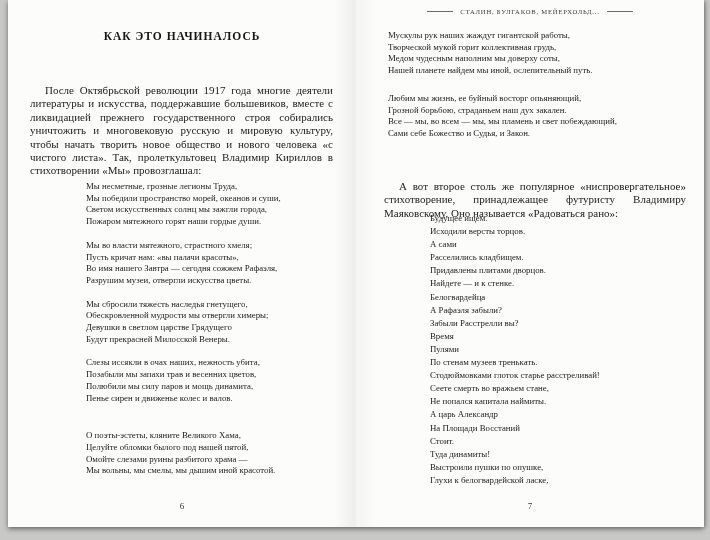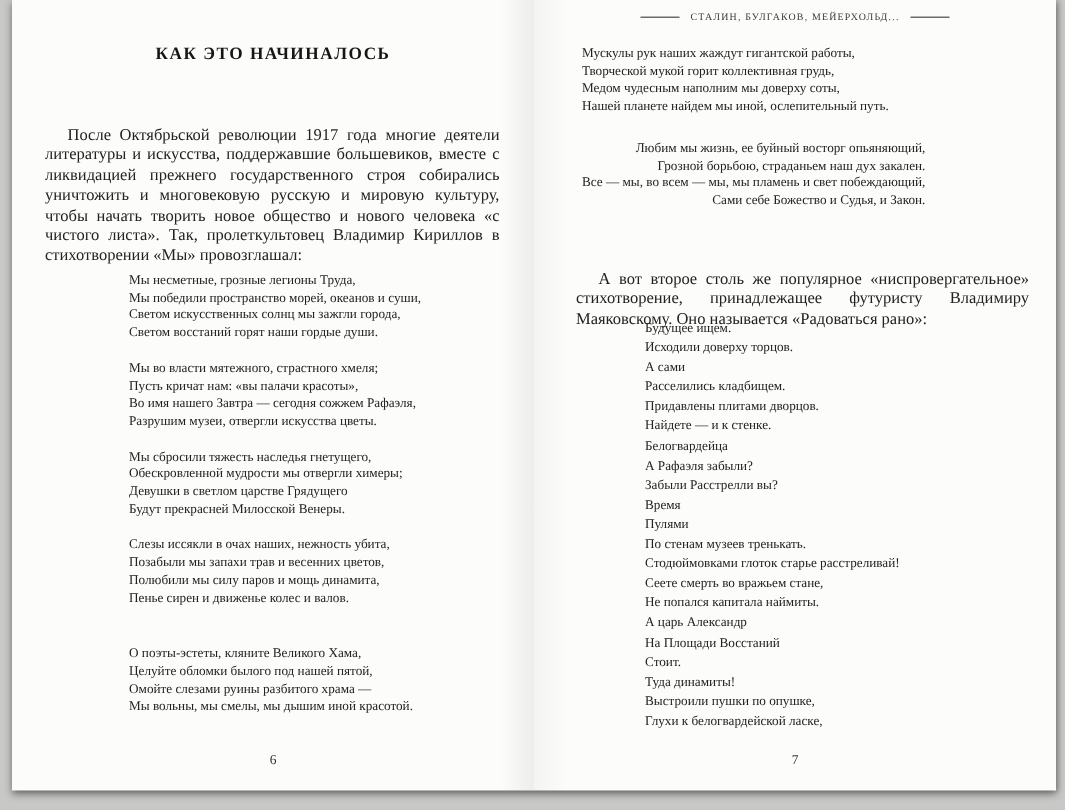--- a/index.html
+++ b/index.html
@@ -35,21 +35,21 @@
     text-align:justify; text-indent:15px; color:#222;
   }
   .intro-left{ top:84px; left:22px; width:303px; }
   .intro-right{ top:156px; left:28px; width:302px;margin-top:24px; }
 
   .poem{ font-size:8.8px; line-height:11.7px; color:#222; }
   .poem .stanza + .stanza{ margin-top:12px; }
   .poem-left{ position:absolute; top:181px; left:78px; }
   .poem-left .stanza:nth-child(5){ margin-top:26px; }
   .poem-right-top{ position:absolute; top:30px; left:32px; }
-  .poem-right-top .stanza + .stanza{ margin-top:16px;text-align:right; }
+  .poem-right-top .stanza + .stanza{ margin-top:16px; }
   .poem-mayakovsky{ position:absolute; top:212px; left:74px; line-height:13.1px; }
 
   .running-head{
     position:absolute; top:8px; left:0; width:100%;
     display:flex; align-items:center; justify-content:center; gap:7px;
     font-size:6.6px; letter-spacing:0.8px; color:#3a3a3a; white-space:nowrap;
   }
   .head-rule{ display:inline-block; width:26px; height:1px; background:#6b6b6b; }
 
   .pagenum{
@@ -64,21 +64,21 @@
   <div class="spread">
 
     <section class="page left-page">
       <h1 class="chapter-title">КАК ЭТО НАЧИНАЛОСЬ</h1>
       <p class="intro intro-left">После Октябрьской революции 1917 года многие деятели литературы и искусства, поддержавшие большевиков, вместе с ликвидацией прежнего государственного строя собирались уничтожить и многовековую русскую и мировую культуру, чтобы начать творить новое общество и нового человека «с чистого листа». Так, пролеткультовец Владимир Кириллов в стихотворении «Мы» провозглашал:</p>
       <div class="poem poem-left">
           <div class="stanza">
             <div class="vline">Мы несметные, грозные легионы Труда,</div>
             <div class="vline">Мы победили пространство морей, океанов и суши,</div>
             <div class="vline">Светом искусственных солнц мы зажгли города,</div>
-            <div class="vline">Светом восстаний горят наши гордые души.</div>
+            <div class="vline">Пожаром мятежного горят наши гордые души.</div>
           </div>
           <div class="stanza">
             <div class="vline">Мы во власти мятежного, страстного хмеля;</div>
             <div class="vline">Пусть кричат нам: «вы палачи красоты»,</div>
             <div class="vline">Во имя нашего Завтра — сегодня сожжем Рафаэля,</div>
             <div class="vline">Разрушим музеи, отвергли искусства цветы.</div>
           </div>
           <div class="stanza">
             <div class="vline">Мы сбросили тяжесть наследья гнетущего,</div>
             <div class="vline">Обескровленной мудрости мы отвергли химеры;</div>
@@ -117,21 +117,21 @@
           <div class="stanza">
             <div class="vline">Любим мы жизнь, ее буйный восторг опьяняющий,</div>
             <div class="vline">Грозной борьбою, страданьем наш дух закален.</div>
             <div class="vline">Все — мы, во всем — мы, мы пламень и свет побеждающий,</div>
             <div class="vline">Сами себе Божество и Судья, и Закон.</div>
           </div>
         </div>
       <p class="intro intro-right">А вот второе столь же популярное «ниспровергательное» стихотворение, принадлежащее футуристу Владимиру Маяковскому. Оно называется «Радоваться рано»:</p>
       <div class="poem poem-mayakovsky">
           <div class="vline">Будущее ищем.</div>
-          <div class="vline">Исходили доверху торцов.</div>
+          <div class="vline">Исходили версты торцов.</div>
           <div class="vline">А сами</div>
           <div class="vline">Расселились кладбищем.</div>
           <div class="vline">Придавлены плитами дворцов.</div>
           <div class="vline">Найдете — и к стенке.</div>
           <div class="vline">Белогвардейца</div>
           <div class="vline">А Рафаэля забыли?</div>
           <div class="vline">Забыли Расстрелли вы?</div>
           <div class="vline">Время</div>
           <div class="vline">Пулями</div>
           <div class="vline">По стенам музеев тренькать.</div>

